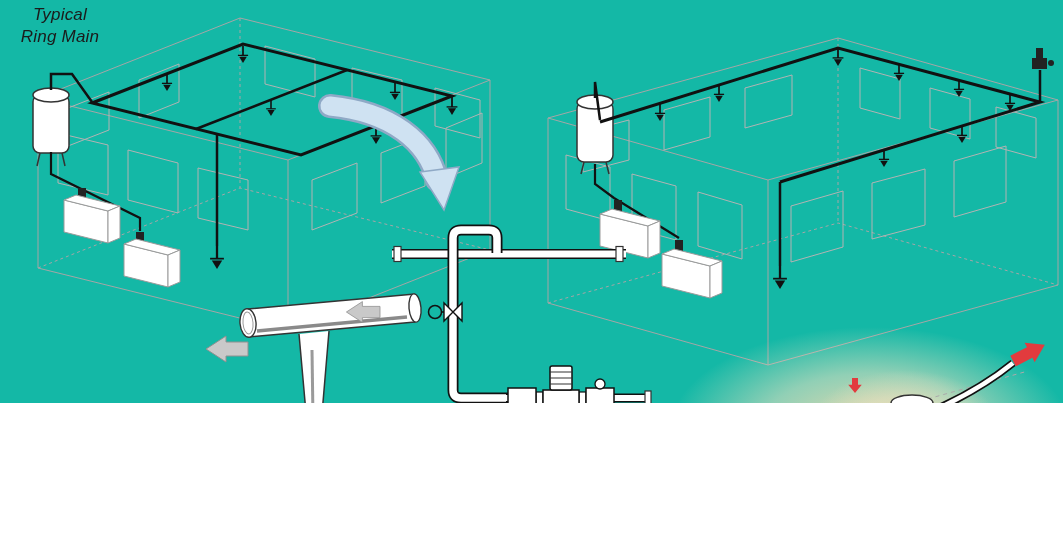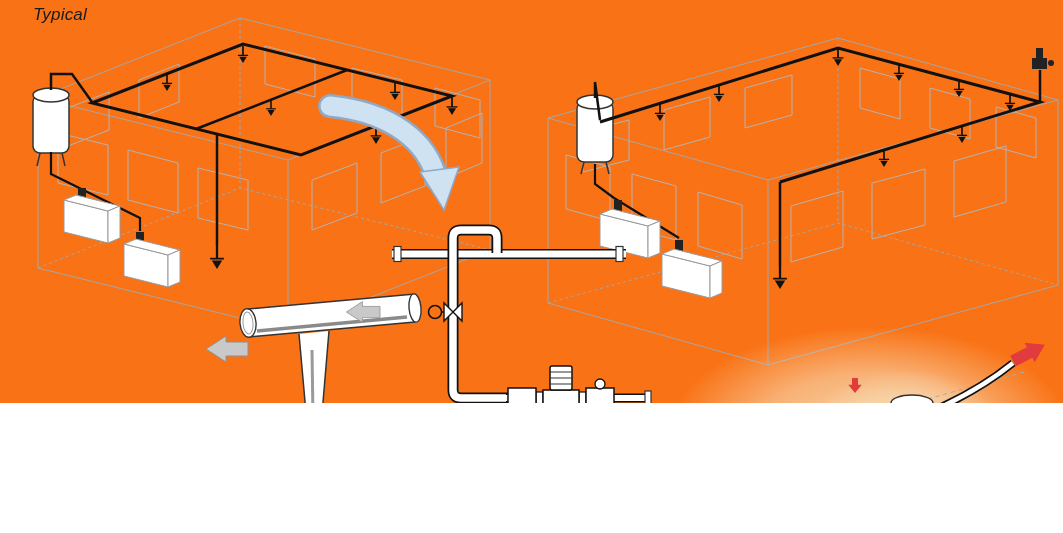--- a/index.html
+++ b/index.html
@@ -1,16 +1,16 @@
 <!DOCTYPE html>
 <html><head>
 <meta charset="utf-8">
 <style>
   html,body{margin:0;padding:0;background:#fff;}
-  .stage{position:relative;width:1063px;height:403px;background:#f97316;overflow:hidden;
+  .stage{position:relative;width:1063px;height:403px;background:#14b8a6;overflow:hidden;
          font-family:"Liberation Sans",sans-serif;}
   .stage svg{position:absolute;left:0;top:0;}
   .diagram-label{position:absolute;font-style:italic;font-size:17px;line-height:1.3;
          color:#1b1b1b;text-align:center;letter-spacing:.2px;}
   #label-ring-main{left:8px;top:4px;width:104px;}
   #label-dead-end{left:864px;top:260px;width:194px;}
 </style>
 </head>
 <body>
 
@@ -247,16 +247,17 @@
     <use href="#waterdrop" transform="translate(922,486) scale(0.9)" fill="#d9edfa" stroke="#3a87c8" stroke-width="1.5"></use>
     <use href="#waterdrop" transform="translate(930,503) scale(0.7)" fill="#d9edfa" stroke="#3a87c8" stroke-width="1.5"></use>
     <use href="#waterdrop" transform="translate(941,492) scale(0.55)" fill="#d9edfa" stroke="#3a87c8" stroke-width="1.5"></use>
     <path d="M893,516 Q900,506 916,508 Q924,500 938,504 Q952,498 962,506 Q978,504 982,514 Q992,520 978,526 Q966,532 946,529 Q928,533 912,528 Q896,527 893,516 Z" fill="#d9edfa" stroke="#3a87c8" stroke-width="1.5"></path>
     <path d="M914,516 Q930,512 944,517" fill="none" stroke="#3a87c8" stroke-width="1"></path>
   </g>
 </svg>
 
 <div class="diagram-label" id="label-ring-main">
   <div>Typical</div>
+  <div>Ring Main</div>
 </div>
 
 
 </div>
 
 </body></html>

